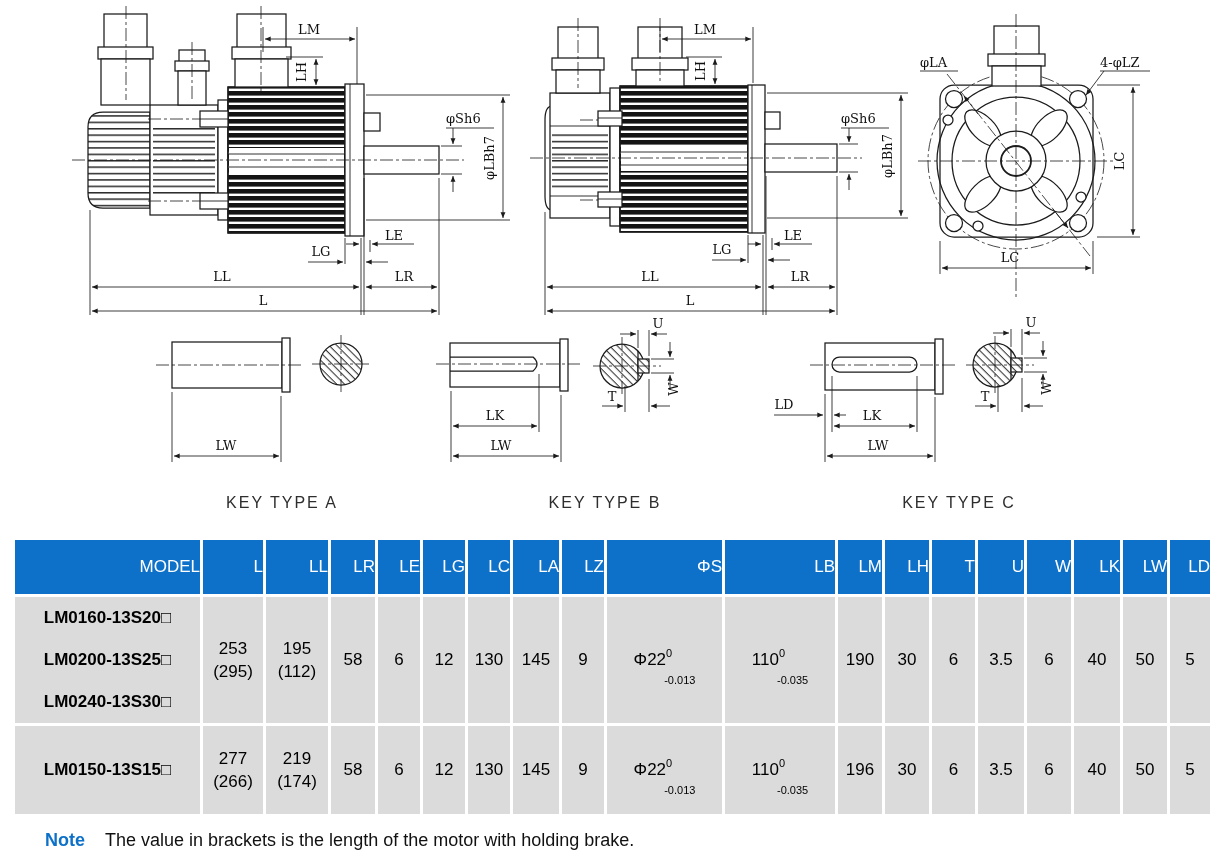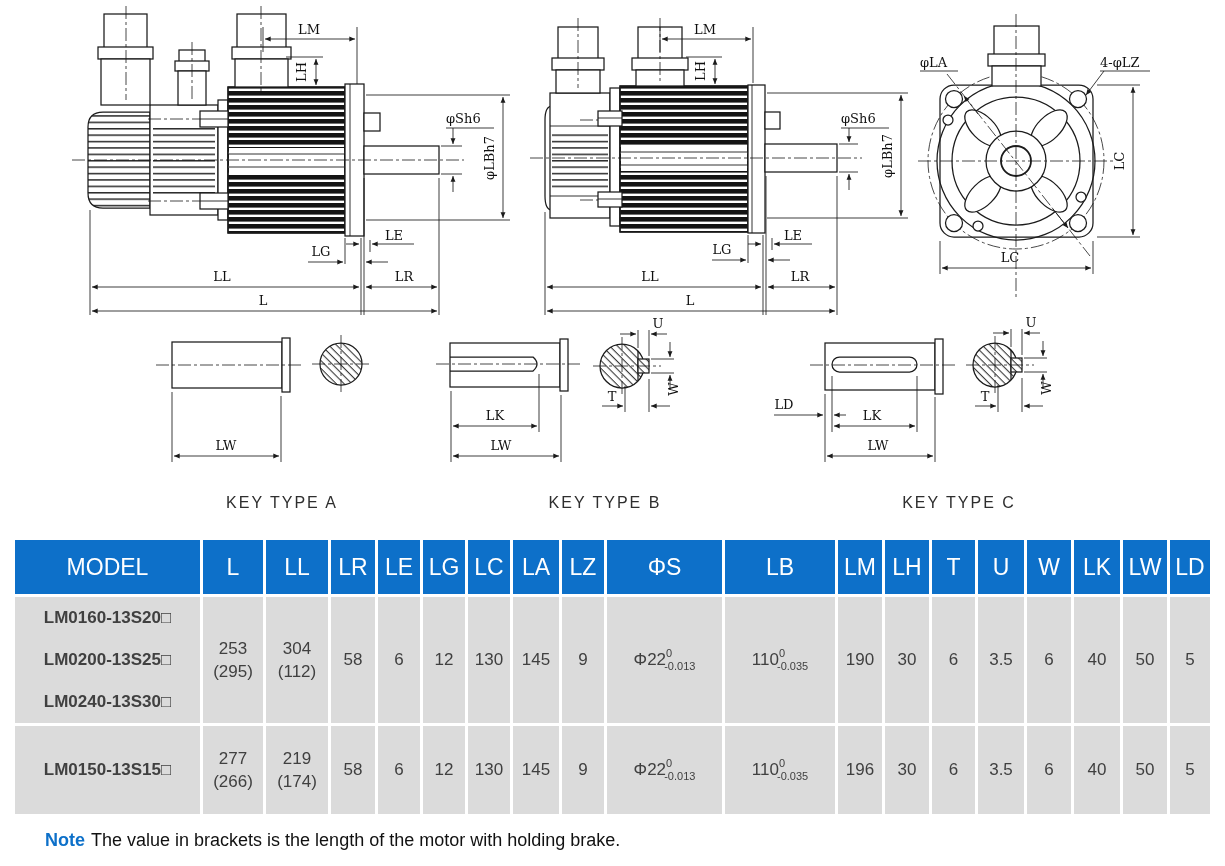--- a/index.html
+++ b/index.html
@@ -10,34 +10,34 @@
   .o{stroke:#1b1b1b;stroke-width:1.25;}
   .o2{stroke:#1b1b1b;stroke-width:1.8;}
   .t{stroke:#1b1b1b;stroke-width:0.9;}
   .d{stroke:#1b1b1b;stroke-width:0.85;fill:none;}
   .cl{stroke:#1b1b1b;stroke-width:0.8;fill:none;stroke-dasharray:13 3 3 3;}
   .dim{font-family:"DejaVu Serif",serif;font-size:13px;fill:#101010;}
   .cap{font-family:"Liberation Sans",sans-serif;font-size:16px;fill:#2e2e2e;letter-spacing:2px;}
   
   #spec-table{position:absolute;left:12px;top:537px;border-collapse:separate;
               border-spacing:3px;table-layout:fixed;width:1201px;}
-  #spec-table th{background:#0D70C9;color:#fff;font-size:23px;font-weight:normal;
-                 height:54px;text-align:center;padding:0;}
-  #spec-table td{background:#DBDBDB;color:#404040;font-size:17px;text-align:center;
+  #spec-table th{background:#0D70C9;color:#fff;font-size:17px;font-weight:normal;
+                 height:54px;text-align:right;padding:0;}
+  #spec-table td{background:#DBDBDB;color:#000000;font-size:17px;text-align:center;
                  vertical-align:middle;padding:0;}
   tr.r1 td{height:124px;}
   tr.r2 td{height:88px;}
   td.model{text-align:left;padding-left:20px;font-weight:bold;font-size:16px;}
   .mline{line-height:42px;white-space:nowrap;}
   .v2{line-height:23px;text-align:center;}
   .ts{font-size:11px;position:relative;top:-8px;}
-  .tb{font-size:11px;position:relative;top:5px;margin-left:-8px;}
+  .tb{font-size:11px;position:relative;top:19px;margin-left:-8px;}
   
   .note{position:absolute;left:45px;top:830px;font-size:18px;color:#111;}
-  .note .nlabel{color:#0D70C9;font-weight:bold;margin-right:6px;}
+  .note .nlabel{color:#0D70C9;font-weight:bold;margin-right:20px;}
 </style>
 </head>
 <body>
 
 <svg id="drawings" width="1225" height="530" viewBox="0 0 1225 530">
   <defs>
     <pattern id="pd" width="8" height="7" patternUnits="userSpaceOnUse">
       <rect width="8" height="7" fill="#ffffff"></rect>
         <rect width="8" height="4.6" fill="#141414"></rect>
     </pattern>
@@ -384,21 +384,21 @@
       <td class="model">
         <div class="mline">LM0160-13S20□</div>
         <div class="mline">LM0200-13S25□</div>
         <div class="mline">LM0240-13S30□</div>
       </td>
       <td>
           <div class="v2">253</div>
           <div class="v2">(295)</div>
         </td>
       <td>
-          <div class="v2">304</div>
+          <div class="v2">195</div>
           <div class="v2">(112)</div>
         </td>
       <td>58</td>
       <td>6</td>
       <td>12</td>
       <td>130</td>
       <td>145</td>
       <td>9</td>
       <td><span>Φ22</span><span class="ts">0</span><span class="tb">-0.013</span></td>
       <td><span>110</span><span class="ts">0</span><span class="tb">-0.035</span></td>

